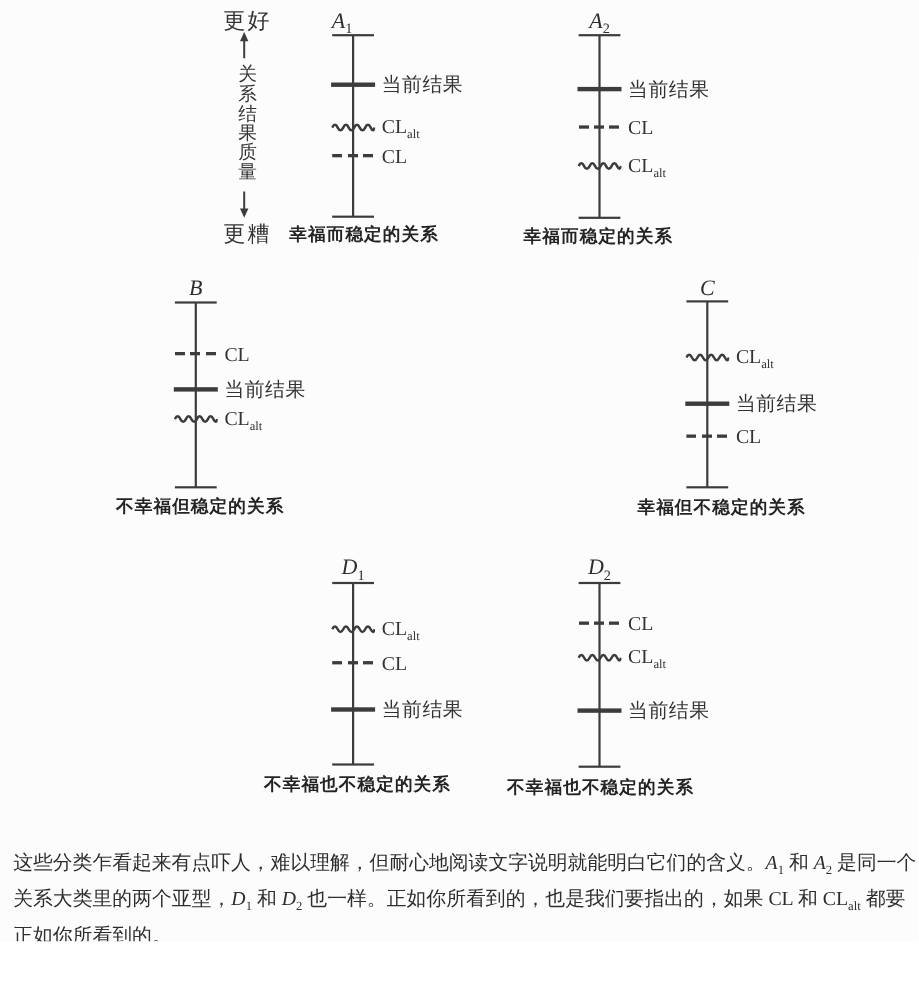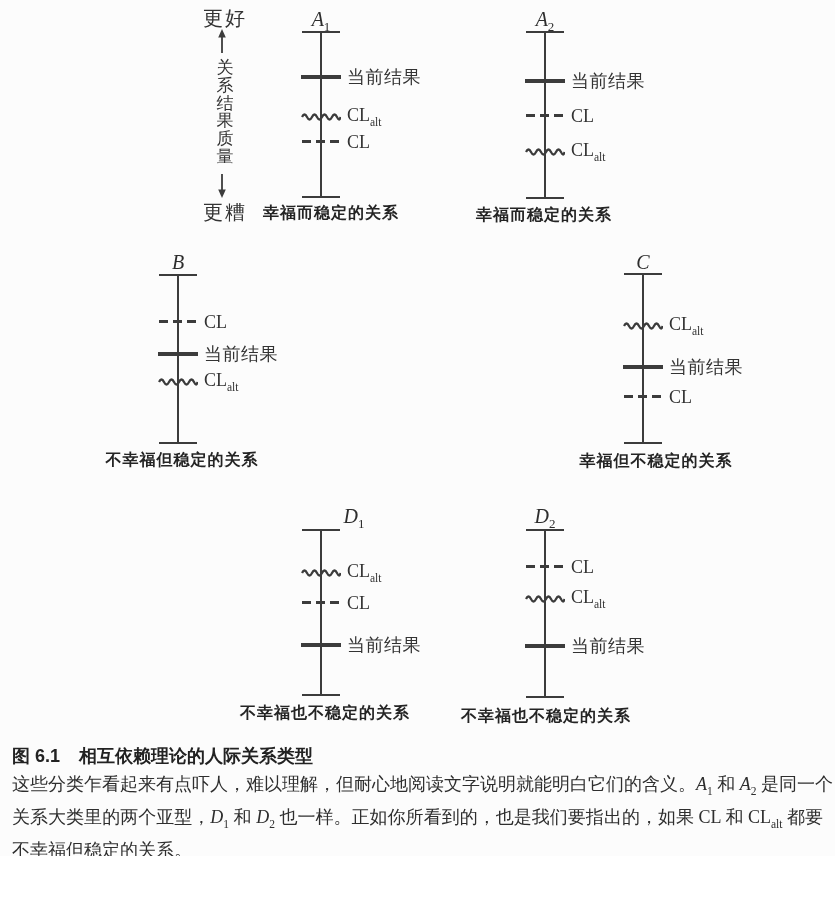--- a/index.html
+++ b/index.html
@@ -92,21 +92,21 @@
       <svg width="14" height="25" viewBox="0 0 14 25">
         <line x1="7" y1="1" x2="7" y2="20" stroke="#3c3c3c" stroke-width="1.8"></line>
         <path d="M7 25 L3.2 16.5 L10.8 16.5 Z" fill="#3c3c3c"></path>
       </svg>
     </div>
     <div class="axis-bottom">更糟</div>
   </div>
 
   <div id="diagrams">
       <div class="diagram">
-        <div class="dg-title" style="left: 321px; top: 7px;"><span>A</span><sub>1</sub></div>
+        <div class="dg-title" style="left: 311px; top: 7px;"><span>A</span><sub>1</sub></div>
         <div class="dg-line" style="left: 320px; top: 32px; height: 165px;"></div>
         <div class="dg-tick" style="left: 302px; top: 31px;"></div>
         <div class="dg-tick" style="left: 302px; top: 196px;"></div>
         <div class="mk-solid" style="left: 301px; top: 75px;"></div>
         <div class="mk-label cn" style="left: 347px; top: 64px;">当前结果</div>
         <div class="mk-wavy" style="left: 301px; top: 109px;"><svg width="40" height="12" viewBox="0 0 40 12">
             <path d="M1 6 Q3.5 1 6 6 T11 6 T16 6 T21 6 T26 6 T31 6 T36 6 T39.5 6" fill="none" stroke="#3c3c3c" stroke-width="2.3"></path>
           </svg></div>
         <div class="mk-label cl" style="left: 347px; top: 102px;">CL<sub>alt</sub></div>
         <div class="mk-dashed" style="left: 302px; top: 140px;"></div>
@@ -152,21 +152,21 @@
             <path d="M1 6 Q3.5 1 6 6 T11 6 T16 6 T21 6 T26 6 T31 6 T36 6 T39.5 6" fill="none" stroke="#3c3c3c" stroke-width="2.3"></path>
           </svg></div>
         <div class="mk-label cl" style="left: 669px; top: 311px;">CL<sub>alt</sub></div>
         <div class="mk-solid" style="left: 623px; top: 365px;"></div>
         <div class="mk-label cn" style="left: 669px; top: 354px;">当前结果</div>
         <div class="mk-dashed" style="left: 624px; top: 395px;"></div>
         <div class="mk-label cl" style="left: 669px; top: 384px;">CL</div>
         <div class="dg-caption" style="left: 656px; top: 451px;">幸福但不稳定的关系</div>
       </div>
       <div class="diagram">
-        <div class="dg-title" style="left: 321px; top: 504px; margin-left: 33px;"><span>D</span><sub>1</sub></div>
+        <div class="dg-title" style="left: 321px; top: 504px;"><span>D</span><sub>1</sub></div>
         <div class="dg-line" style="left: 320px; top: 530px; height: 165px;"></div>
         <div class="dg-tick" style="left: 302px; top: 529px;"></div>
         <div class="dg-tick" style="left: 302px; top: 694px;"></div>
         <div class="mk-wavy" style="left: 301px; top: 565px;"><svg width="40" height="12" viewBox="0 0 40 12">
             <path d="M1 6 Q3.5 1 6 6 T11 6 T16 6 T21 6 T26 6 T31 6 T36 6 T39.5 6" fill="none" stroke="#3c3c3c" stroke-width="2.3"></path>
           </svg></div>
         <div class="mk-label cl" style="left: 347px; top: 558px;">CL<sub>alt</sub></div>
         <div class="mk-dashed" style="left: 302px; top: 601px;"></div>
         <div class="mk-label cl" style="left: 347px; top: 590px;">CL</div>
         <div class="mk-solid" style="left: 301px; top: 643px;"></div>
@@ -183,24 +183,20 @@
         <div class="mk-wavy" style="left: 525px; top: 591px;"><svg width="40" height="12" viewBox="0 0 40 12">
             <path d="M1 6 Q3.5 1 6 6 T11 6 T16 6 T21 6 T26 6 T31 6 T36 6 T39.5 6" fill="none" stroke="#3c3c3c" stroke-width="2.3"></path>
           </svg></div>
         <div class="mk-label cl" style="left: 571px; top: 584px;">CL<sub>alt</sub></div>
         <div class="mk-solid" style="left: 525px; top: 644px;"></div>
         <div class="mk-label cn" style="left: 571px; top: 633px;">当前结果</div>
         <div class="dg-caption" style="left: 546px; top: 706px;">不幸福也不稳定的关系</div>
       </div>
     </div>
 
-  <div class="fig-caption">
-    <span class="fig-num">图 6.1</span>
-    <span class="fig-title">相互依赖理论的人际关系类型</span>
-  </div>
 
   <div class="body-text" id="body-text">
       <div class="body-line"><span>这些分类乍看起来有点吓人，难以理解，但耐心地阅读文字说明就能明白它们的含义。</span><span class="var">A</span><sub>1</sub><span> 和 </span><span class="var">A</span><sub>2</sub><span> 是同一个</span></div>
       <div class="body-line"><span>关系大类里的两个亚型，</span><span class="var">D</span><sub>1</sub><span> 和 </span><span class="var">D</span><sub>2</sub><span> 也一样。正如你所看到的，也是我们要指出的，如果 CL 和 CL</span><sub>alt</sub><span> 都要</span></div>
-      <div class="body-line last"><span>不幸福但稳定的关系。</span></div>
+      <div class="body-line last"><span>正如你所看到的。</span></div>
     </div>
 
 </div>
 
 </body></html>

